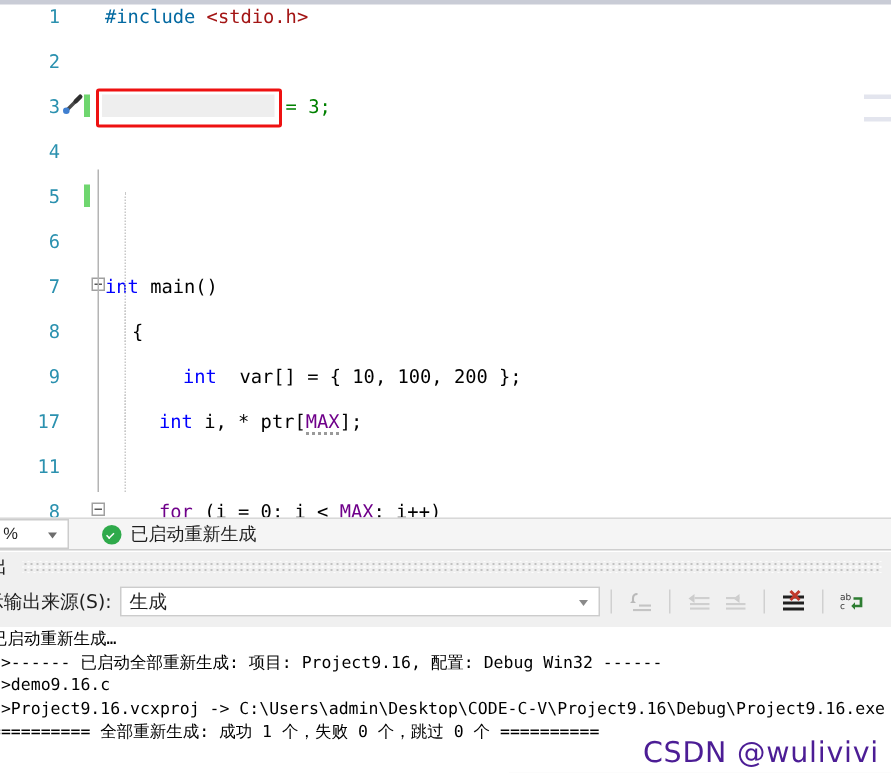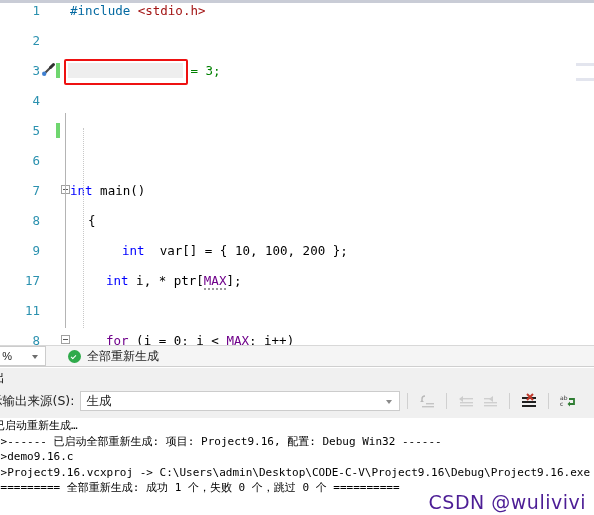--- a/index.html
+++ b/index.html
@@ -332,21 +332,21 @@
     <div class="scrollmark" style="top:78px;"></div>
   </div>
 
   <div class="statusbar">
     <div class="zoom-combo">
       <span>0 %</span>
       <span class="caret"></span>
     </div>
     <div class="status-issue">
       <span class="ok-badge"></span>
-      <span>全部重新生成</span>
+      <span>已启动重新生成</span>
     </div>
   </div>
 
   <div class="output-panel">
 
     <div class="panel-header">
       <span class="panel-title">出</span>
       <span class="grip"></span>
     </div>
 

